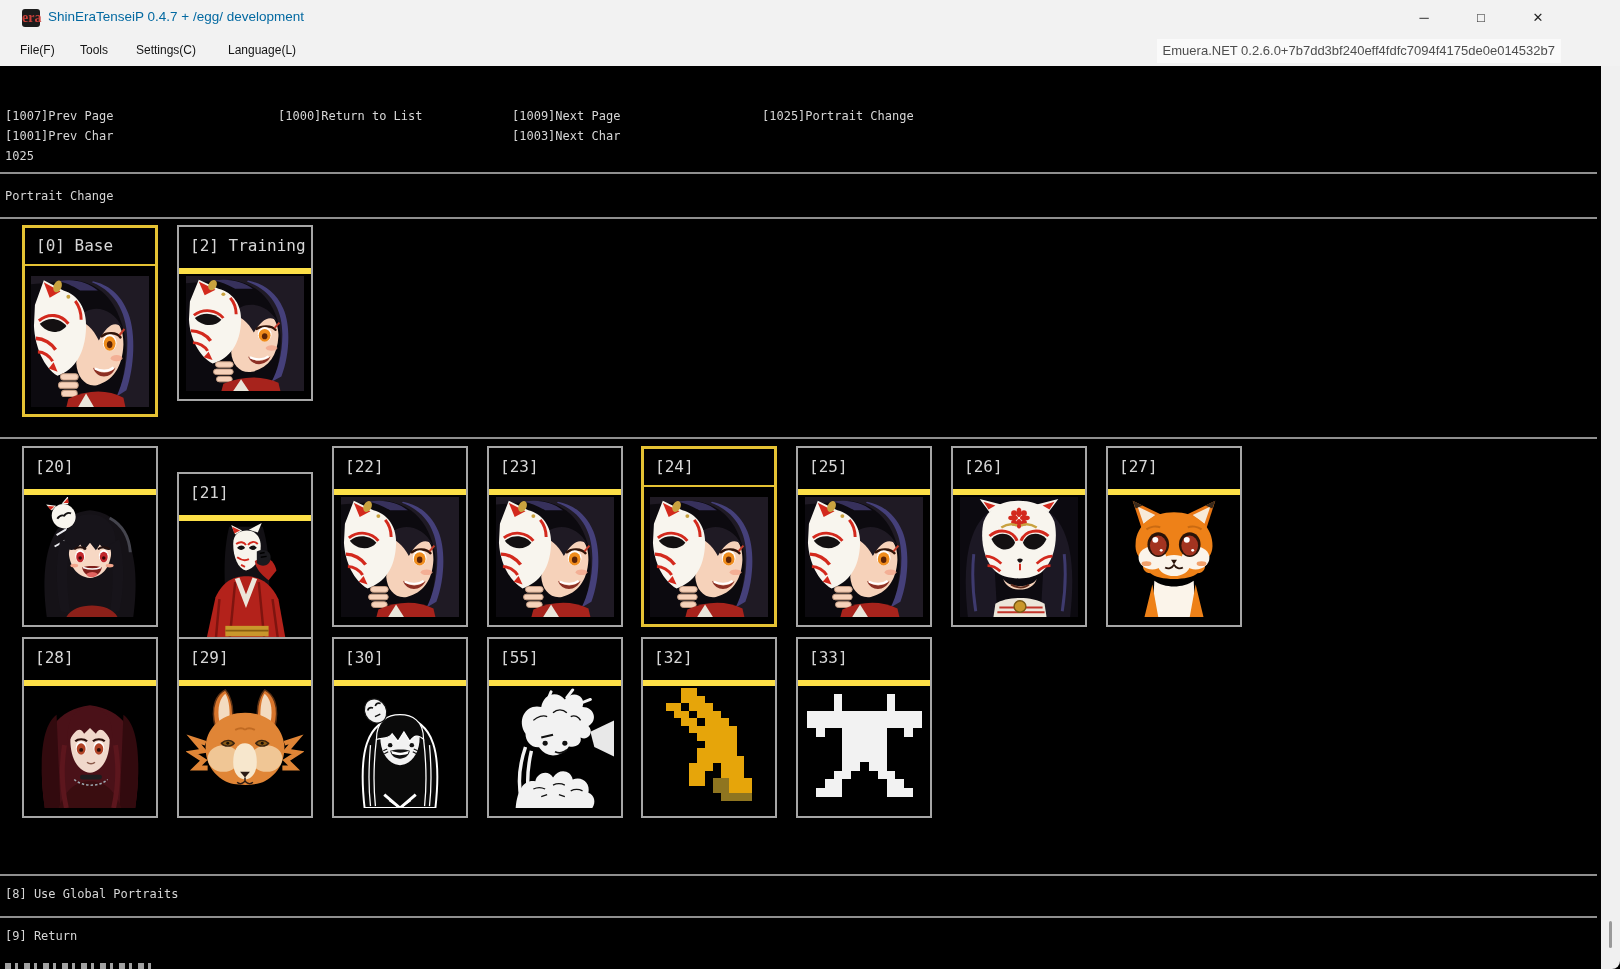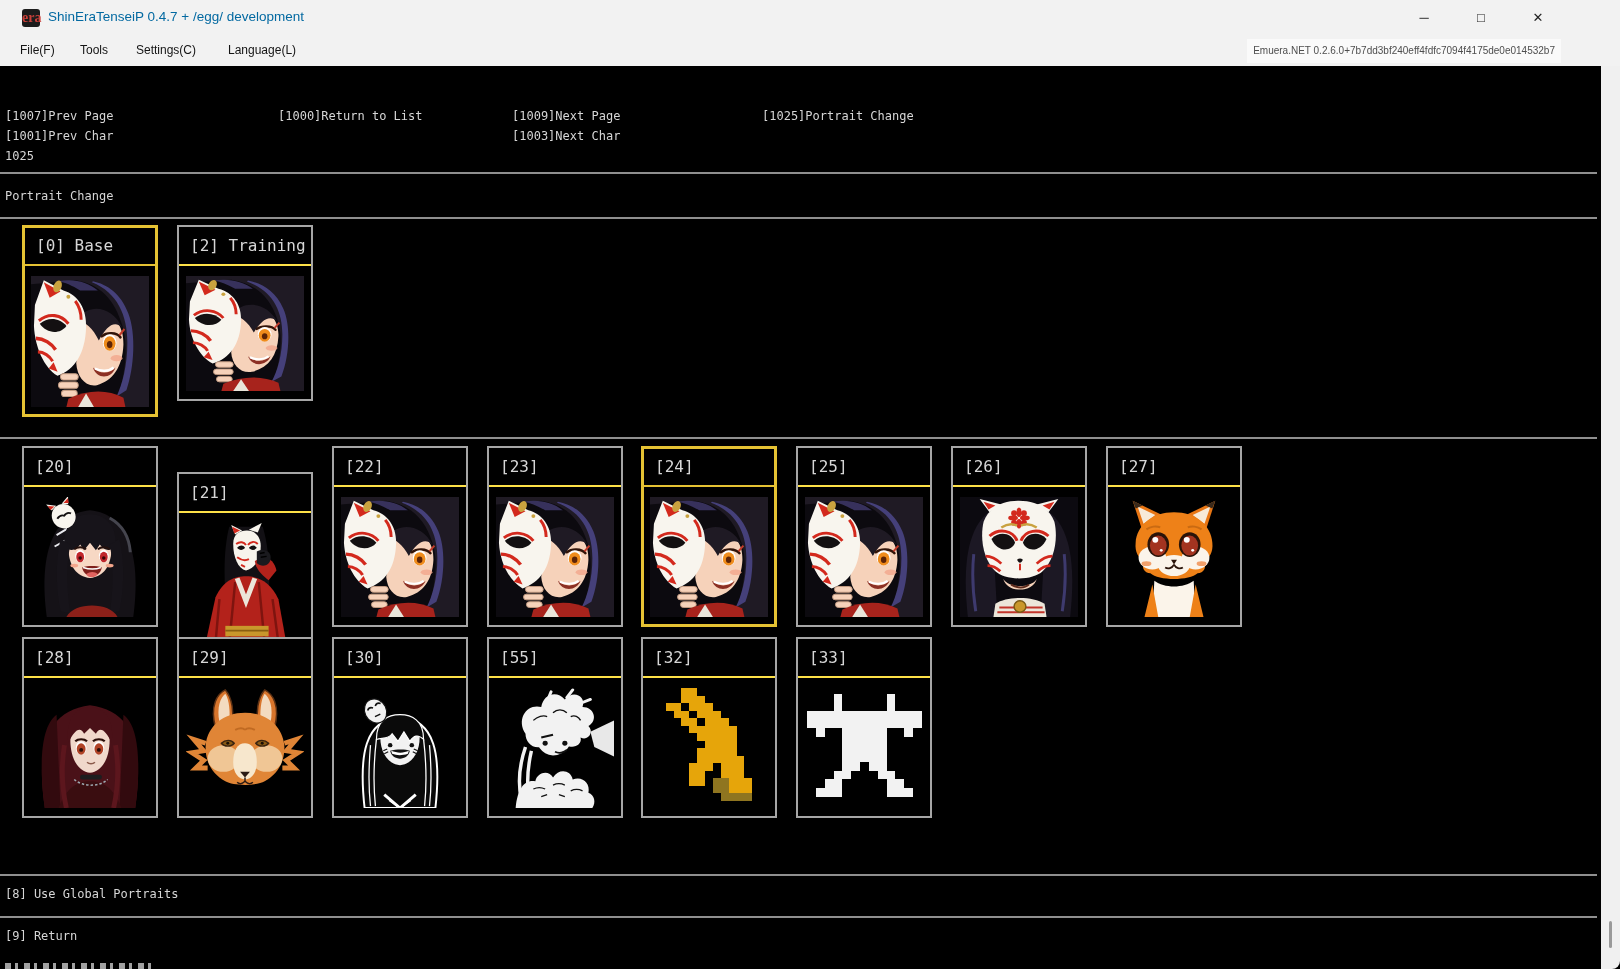--- a/index.html
+++ b/index.html
@@ -18,31 +18,31 @@
   .winbtn{ position:absolute; top:0; width:46px; height:36px; text-align:center;
            line-height:36px; font-size:13px; color:#222; }
   .winbtn.min{ left:1401px; } .winbtn.max{ left:1458px; } .winbtn.close{ left:1515px; }
 
   
   .menubar{ position:absolute; left:0; top:36px; width:1620px; height:30px;
             background:#f2f2f2; font-family:"Liberation Sans", sans-serif; }
   .menuitem{ position:absolute; top:0; height:30px; line-height:29px;
              font-size:12px; color:#141414; padding:0 6px; }
   .version{ position:absolute; right:59px; top:3px; height:24px; line-height:24px;
-            font-size:10px; color:#4e4e4e; background:#fafafa; padding:0 6px; }
+            font-size:13px; color:#4e4e4e; background:#fafafa; padding:0 6px; }
 
   
   .tline{ position:absolute; color:#d6d6d6; font-size:12px; line-height:20px;
           white-space:pre; }
   .rule{ position:absolute; left:0; width:1597px; height:2px; background:#8f8f8f; }
 
   
   .pbox{ position:absolute; width:136px; border:2px solid #a6a6a6; background:#000; }
-  .plabel{ height:39px; line-height:38px; padding-left:11px; font-size:16px;
-           color:#d6d6d6; border-bottom:2px solid #fde047; white-space:pre; }
+  .plabel{ height:47px; line-height:38px; padding-left:11px; font-size:16px;
+           color:#d6d6d6; border-bottom:6px solid #fde047; white-space:pre; }
   .pbox.sel{ border:3px solid var(--accent,#e5c233); }
   .pbox.sel .plabel{ height:38px; line-height:36px; border-bottom:2px solid var(--accent,#e5c233); }
   .pimg{ position:absolute; left:7px; right:7px; top:49px; bottom:8px; }
   .pbox.sel .pimg{ top:48px; left:6px; right:6px; bottom:7px; }
   .pimg svg{ width:100%; height:100%; display:block; }
 
   
   .scrollbar{ position:absolute; left:1601px; top:66px; width:19px; height:903px;
               background:#f0f0f0; border-bottom-right-radius:8px; }
   .scrollthumb{ position:absolute; left:8px; top:855px; width:3px; height:27px;

